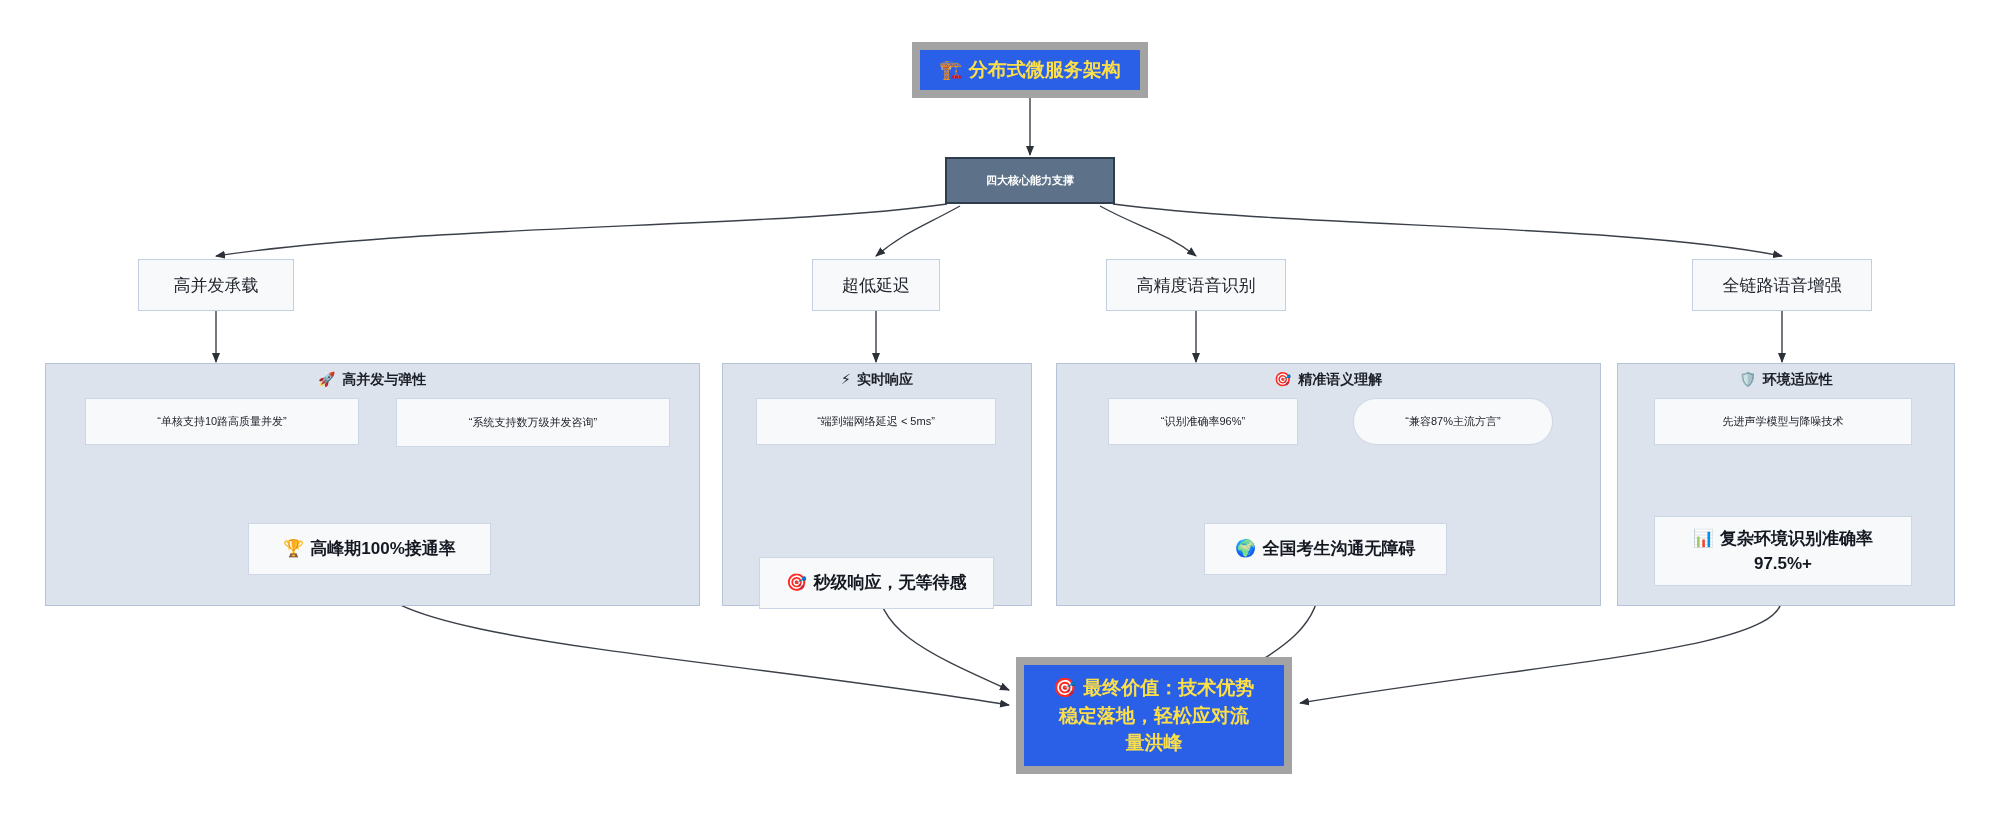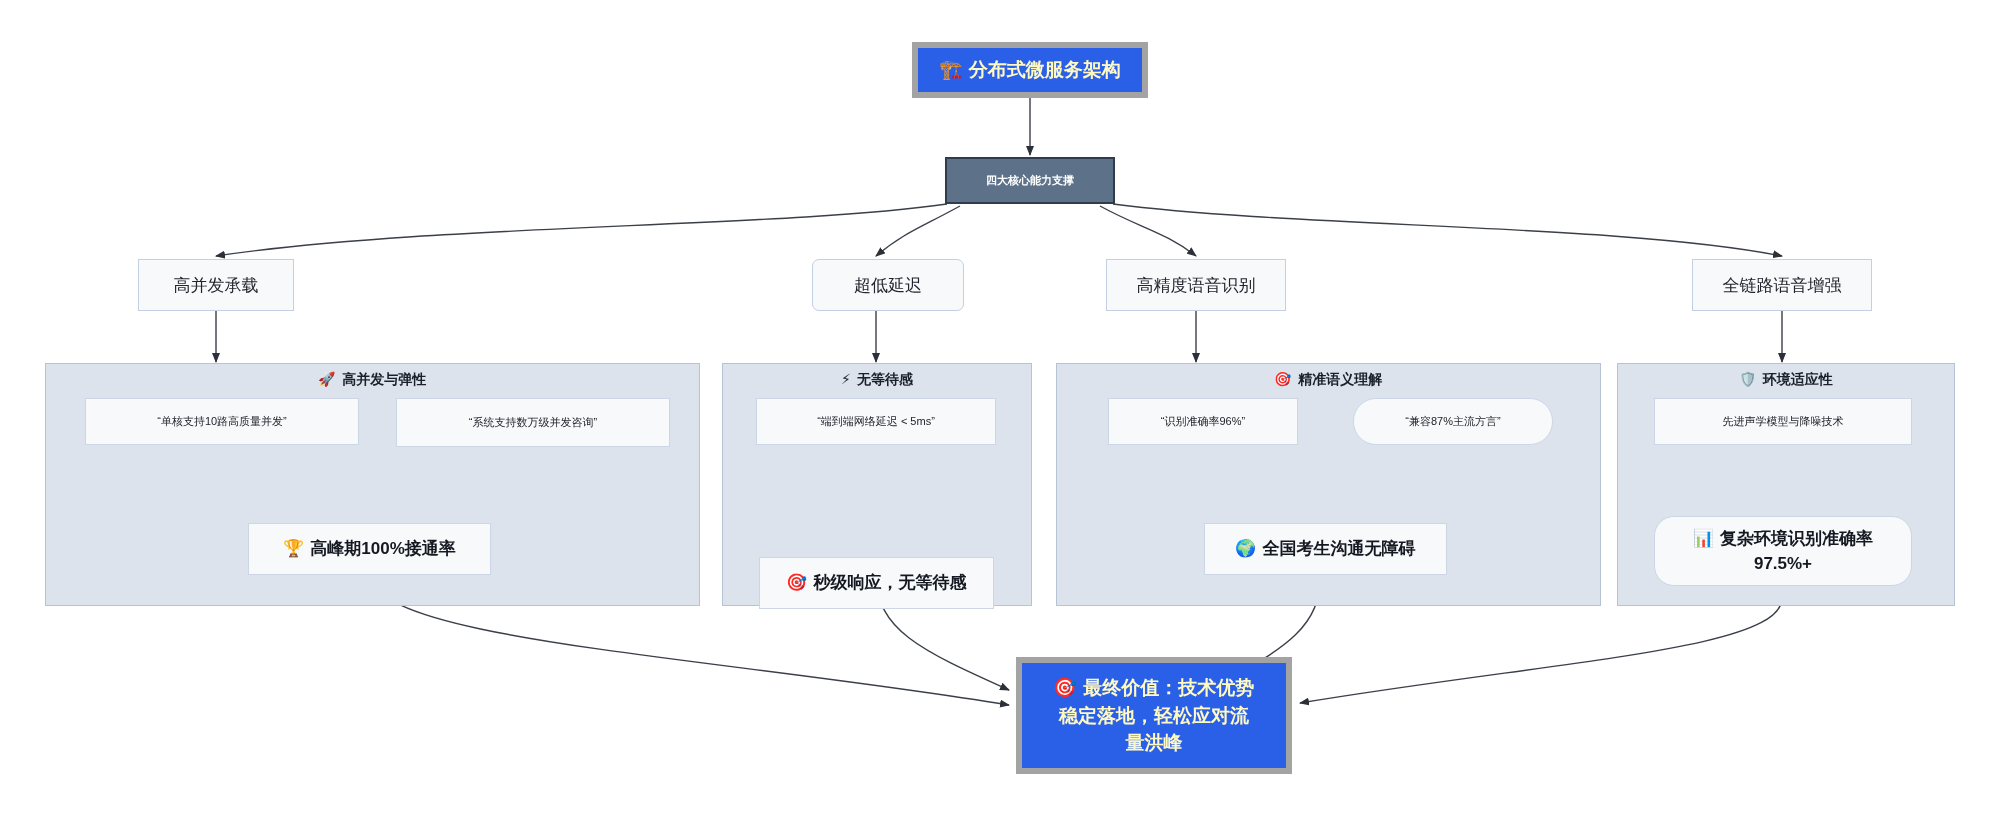--- a/index.html
+++ b/index.html
@@ -32,22 +32,22 @@
     box-sizing: border-box;
     display: flex;
     align-items: center;
     justify-content: center;
     text-align: center;
     z-index: 2;
   }
   
   .node-primary {
     background: #2a5fe8;
-    border: 6px solid #a3a3a3;
-    color: #fef9c3;
+    border: 8px solid #a3a3a3;
+    color: #fde047;
     font-weight: bold;
   }
   .node-primary .label {
     display: inline-block;
     line-height: 1.45;
   }
   
   .node-hub {
     background: #5d7289;
     border: 2px solid #2f3c4d;
@@ -153,21 +153,21 @@
     </span>
   </div>
 
   <div class="node node-hub" style="left:945px; top:157px; width:170px; height:47px;">
     <span>四大核心能力支撑</span>
   </div>
 
   <div class="node node-plain" style="left:138px; top:259px; width:156px; height:52px;">
     <span>高并发承载</span>
   </div>
-  <div class="node node-plain" style="left:812px; top:259px; width:152px; height:52px;border-radius:7px;">
+  <div class="node node-plain" style="left:812px; top:259px; width:128px; height:52px;">
     <span>超低延迟</span>
   </div>
   <div class="node node-plain" style="left:1106px; top:259px; width:180px; height:52px;">
     <span>高精度语音识别</span>
   </div>
   <div class="node node-plain" style="left:1692px; top:259px; width:180px; height:52px;">
     <span>全链路语音增强</span>
   </div>
 
   <div class="cluster" style="left:45px; top:363px; width:655px; height:243px;">
@@ -182,21 +182,21 @@
     <span>“系统支持数万级并发咨询”</span>
   </div>
   <div class="node node-result" style="left:248px; top:523px; width:243px; height:52px;">
     <span>
       <span class="emoji ic">🏆</span><span>高峰期100%接通率</span>
     </span>
   </div>
 
   <div class="cluster" style="left:722px; top:363px; width:310px; height:243px;">
     <div class="cluster-title">
-      <span class="emoji ic">⚡</span><span>无等待感</span>
+      <span class="emoji ic">⚡</span><span>实时响应</span>
     </div>
   </div>
   <div class="node node-leaf" style="left:756px; top:398px; width:240px; height:47px;">
     <span>“端到端网络延迟 &lt; 5ms”</span>
   </div>
   <div class="node node-result" style="left:759px; top:510px; width:235px; height:52px;margin-top:47px;">
     <span>
       <span class="emoji ic">🎯</span><span>秒级响应，无等待感</span>
     </span>
   </div>
@@ -219,21 +219,21 @@
   </div>
 
   <div class="cluster" style="left:1617px; top:363px; width:338px; height:243px;">
     <div class="cluster-title">
       <span class="emoji ic">🛡️</span><span>环境适应性</span>
     </div>
   </div>
   <div class="node node-leaf" style="left:1654px; top:398px; width:258px; height:47px;">
     <span>先进声学模型与降噪技术</span>
   </div>
-  <div class="node node-result" style="left:1654px; top:516px; width:258px; height:70px;border-radius:20px;">
+  <div class="node node-result" style="left:1654px; top:516px; width:258px; height:70px;">
     <span>
       <span class="emoji ic">📊</span><span>复杂环境识别准确率</span><br>
       <span>97.5%+</span>
     </span>
   </div>
 
   <div class="node node-primary" style="left:1016px; top:657px; width:276px; height:117px; font-size:19px;">
     <span class="label">
       <span class="emoji ic">🎯</span><span>最终价值：技术优势</span><br>
       <span>稳定落地，轻松应对流</span><br>

